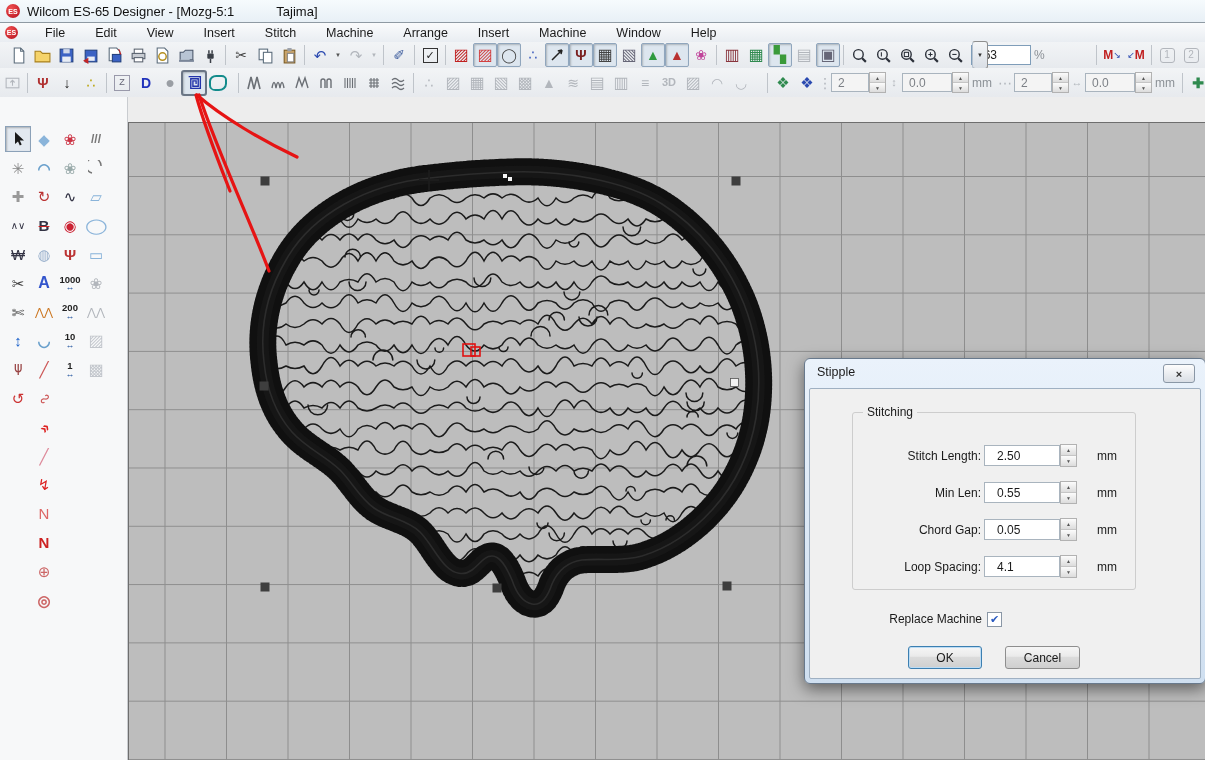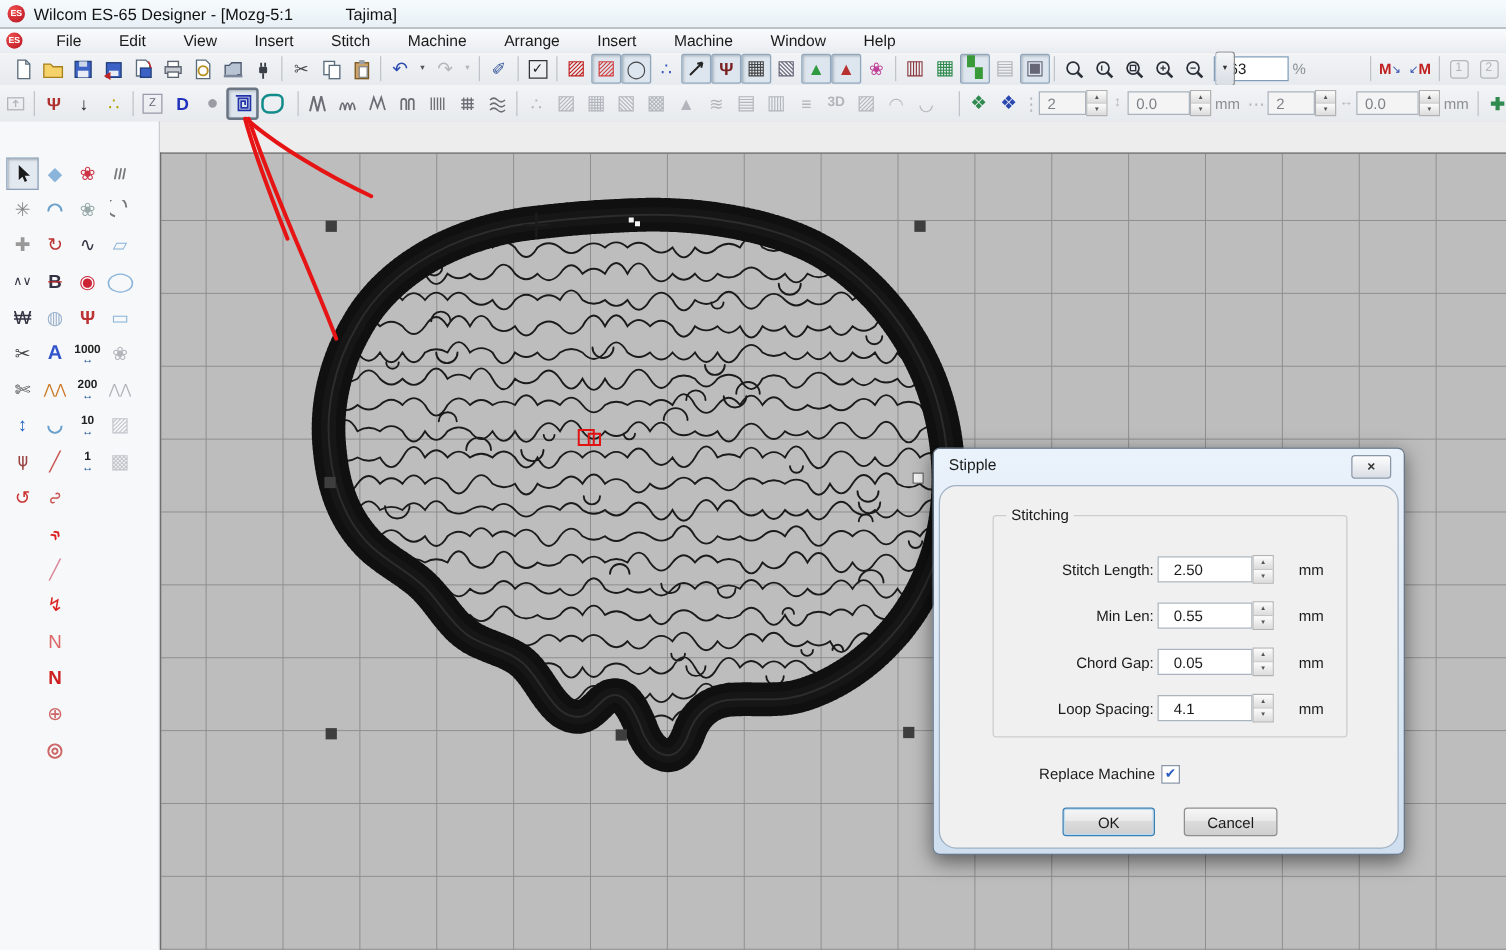--- a/index.html
+++ b/index.html
@@ -56,29 +56,29 @@
   .c2{grid-column:2;}
   
   .gapstrip{position:absolute;left:128px;top:97px;right:0;height:25px;background:#ededed;}
   .canvas{position:absolute;left:128px;top:122px;right:0;bottom:0;background:#bdbdbd;
     border-left:1px solid #6e6e6e;border-top:1px solid #6e6e6e;
     background-image:linear-gradient(to right,#8e8e8e 1px,transparent 1px),
                      linear-gradient(to bottom,#8e8e8e 1px,transparent 1px);
     background-size:61.5px 58.3px;background-position:35.5px 53px;}
   .overlay{position:absolute;left:0;top:0;width:1205px;height:760px;pointer-events:none;z-index:10;}
   
-  .dialog{position:absolute;left:746px;top:358px;width:376px;height:324px;z-index:50;
+  .dialog{position:absolute;left:804px;top:358px;width:376px;height:324px;z-index:50;
     background:linear-gradient(#eaf2fb,#cfdff0);border:1px solid #68798c;border-radius:6px;
-    box-shadow:0 5px 16px rgba(0,0,0,.5);}
+    box-shadow:0 5px 16px rgba(0,0,0,.5);padding-left:24px;}
   .dlg-title{position:absolute;left:12px;top:6px;font-size:12.5px;color:#1b1b1b;}
   .dlg-close{position:absolute;right:10px;top:5px;width:30px;height:17px;border:1px solid #8a97a6;border-radius:3px;
     background:linear-gradient(#fdfdfd,#d9dee5);display:flex;align-items:center;justify-content:center;
     font-size:11px;font-weight:bold;color:#333;}
   .dlg-client{position:absolute;left:4px;right:4px;top:29px;bottom:4px;background:#f0f0f0;
-    border:1px solid #9fb0c2;border-radius:14px;}
+    border:1px solid #9fb0c2;border-radius:2px;}
   .groupbox{position:absolute;left:42px;top:23px;width:282px;height:176px;border:1px solid #cdcdcd;border-radius:3px;}
   .groupbox .cap{position:absolute;left:10px;top:-8px;background:#f0f0f0;padding:0 4px;font-size:12px;color:#1a1a1a;}
   .frow{position:absolute;left:0;height:21px;display:flex;align-items:center;}
   .frow .lbl{width:128px;text-align:right;font-size:12px;color:#1a1a1a;}
   .dinput{width:62px;height:19px;border:1px solid #a9b4be;background:#fff;margin-left:3px;
     display:flex;align-items:center;padding-left:12px;font-size:12px;}
   .frow .unit2{margin-left:20px;color:#1a1a1a;font-size:12px;}
   .cbrow{position:absolute;left:0;top:222px;width:192px;height:16px;display:flex;align-items:center;justify-content:flex-end;}
   .cb{width:13px;height:13px;border:1px solid #8a97a6;background:#fff;margin-left:5px;
     display:flex;align-items:center;justify-content:center;font-size:11px;color:#2b5bc0;line-height:1;}

